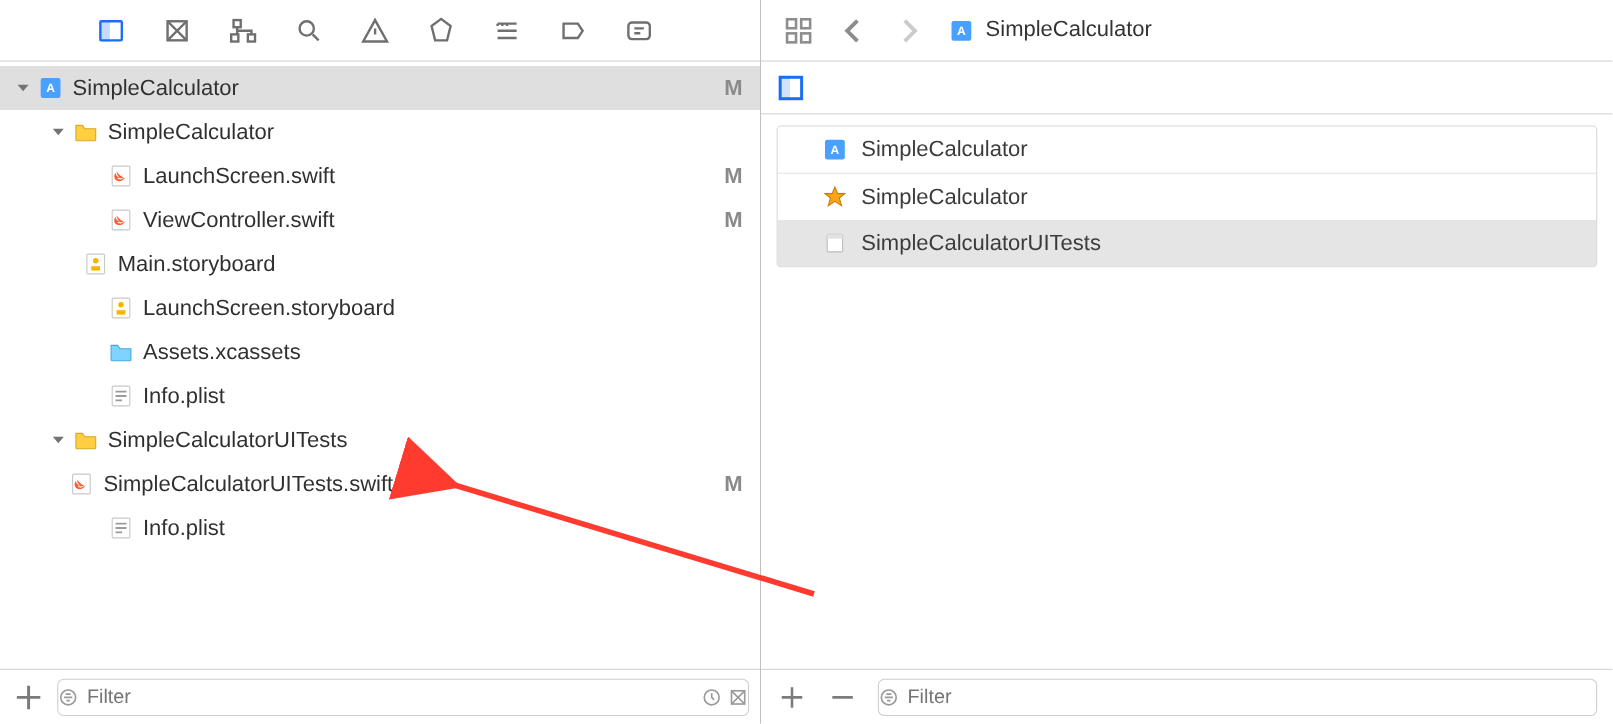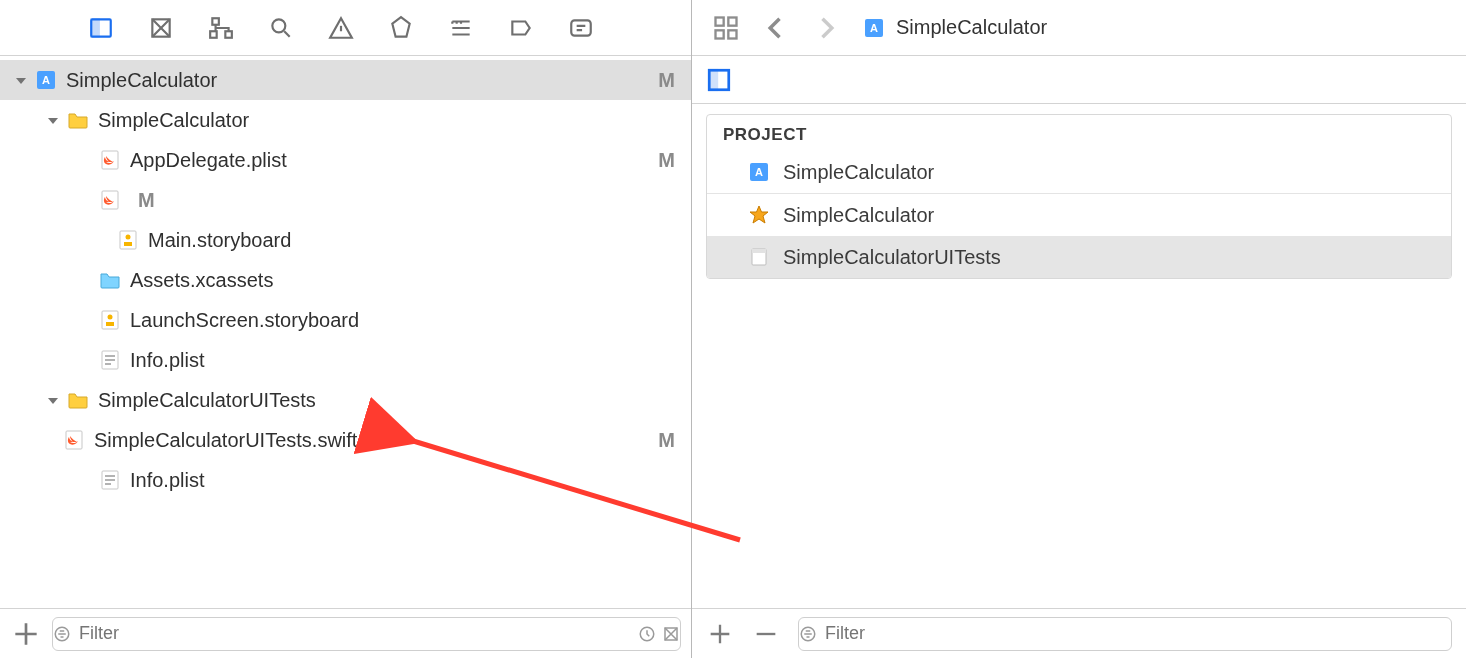--- a/index.html
+++ b/index.html
@@ -142,63 +142,64 @@
         <span class="label">SimpleCalculator</span>
       </div>
       <div class="row" style="padding-left: 76px;">
         <span class="disc"></span>
         <span class="ficon">
           <svg viewBox="0 0 24 24">
             <rect x="4" y="3" width="16" height="18" rx="1" fill="#fff" stroke="#c7c7c7"></rect>
             <path d="M8 14c3 2 6 1 8-1-1 2-4 5-8 3-2-1-3-4-1-7 0 2 2 4 4 5-2-2-3-4-3-6 2 3 5 5 7 6" fill="#ff5b2e"></path>
           </svg>
         </span>
-        <span class="label">AppDelegate.plist</span>
+        <span class="label">LaunchScreen.swift</span>
         <span class="status">M</span>
       </div>
       <div class="row" style="padding-left: 76px;">
         <span class="disc"></span>
         <span class="ficon">
           <svg viewBox="0 0 24 24">
             <rect x="4" y="3" width="16" height="18" rx="1" fill="#fff" stroke="#c7c7c7"></rect>
             <path d="M8 14c3 2 6 1 8-1-1 2-4 5-8 3-2-1-3-4-1-7 0 2 2 4 4 5-2-2-3-4-3-6 2 3 5 5 7 6" fill="#ff5b2e"></path>
           </svg>
         </span>
+        <span class="label">ViewController.swift</span>
         <span class="status">M</span>
       </div>
-      <div class="row" style="padding-left: 94px;">
+      <div class="row" style="padding-left: 53px;">
         <span class="disc"></span>
         <span class="ficon">
           <svg viewBox="0 0 24 24">
             <rect x="4" y="3" width="16" height="18" rx="1" fill="#fff" stroke="#c7c7c7"></rect>
             <circle cx="12" cy="9" r="2.5" fill="#f7b500"></circle>
             <rect x="8" y="14" width="8" height="4" fill="#f7b500"></rect>
           </svg>
         </span>
         <span class="label">Main.storyboard</span>
       </div>
       <div class="row" style="padding-left: 76px;">
         <span class="disc"></span>
         <span class="ficon">
           <svg viewBox="0 0 24 24">
-            <path d="M3 6h6l2 3h10v10a1 1 0 0 1-1 1H4a1 1 0 0 1-1-1z" fill="#7fd4ff" stroke="#48a9d9"></path>
-          </svg>
-        </span>
-        <span class="label">Assets.xcassets</span>
-      </div>
-      <div class="row" style="padding-left: 76px;">
-        <span class="disc"></span>
-        <span class="ficon">
-          <svg viewBox="0 0 24 24">
             <rect x="4" y="3" width="16" height="18" rx="1" fill="#fff" stroke="#c7c7c7"></rect>
             <circle cx="12" cy="9" r="2.5" fill="#f7b500"></circle>
             <rect x="8" y="14" width="8" height="4" fill="#f7b500"></rect>
           </svg>
         </span>
         <span class="label">LaunchScreen.storyboard</span>
+      </div>
+      <div class="row" style="padding-left: 76px;">
+        <span class="disc"></span>
+        <span class="ficon">
+          <svg viewBox="0 0 24 24">
+            <path d="M3 6h6l2 3h10v10a1 1 0 0 1-1 1H4a1 1 0 0 1-1-1z" fill="#7fd4ff" stroke="#48a9d9"></path>
+          </svg>
+        </span>
+        <span class="label">Assets.xcassets</span>
       </div>
       <div class="row" style="padding-left: 76px;">
         <span class="disc"></span>
         <span class="ficon">
           <svg viewBox="0 0 24 24">
             <rect x="4" y="3" width="16" height="18" rx="1" fill="#fff" stroke="#c7c7c7"></rect>
             <path d="M7 8h10M7 12h10M7 16h6" stroke="#9a9a9a" stroke-width="1.6"></path>
           </svg>
         </span>
         <span class="label">Info.plist</span>
@@ -298,21 +299,20 @@
     <span class="sicon">
       <svg viewBox="0 0 24 24" fill="none" stroke="currentColor" stroke-width="2.5">
           <rect x="3" y="3" width="18" height="18"></rect>
           <rect x="3" y="3" width="7" height="18" fill="currentColor" opacity=".2"></rect>
         </svg>
     </span>
   </div>
 
   <div class="outline-wrap">
     <div class="outline">
-      <div class="sect-head">PROJECT</div>
       <div id="proj-items">
           <div class="orow">
       <span class="oicon">
               <svg viewBox="0 0 24 24">
                 <rect x="3" y="3" width="18" height="18" rx="2" fill="#4aa0ff"></rect>
                 <text x="12" y="16" text-anchor="middle" font-size="11" fill="#fff" font-weight="700">A</text>
               </svg>
             </span>
       <span>SimpleCalculator</span>
     </div>

